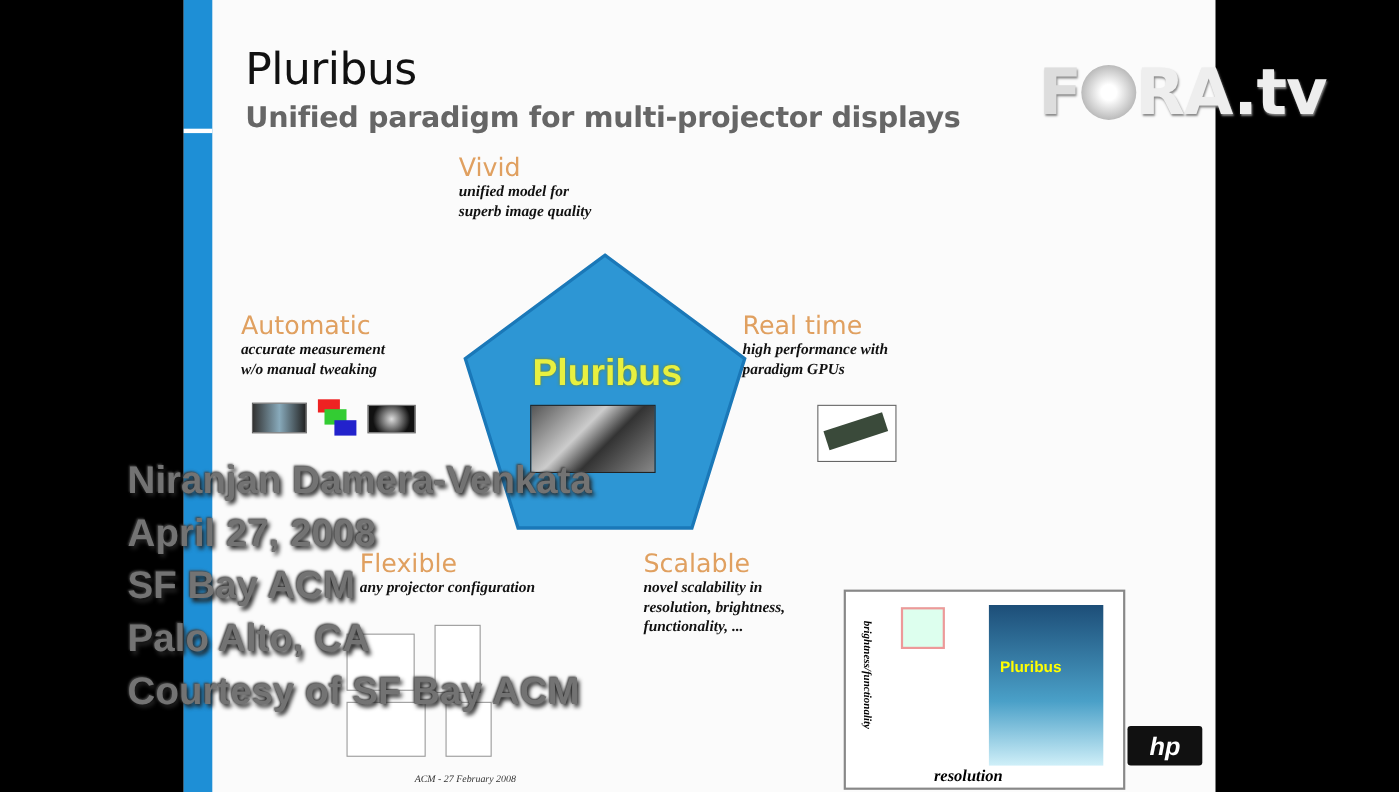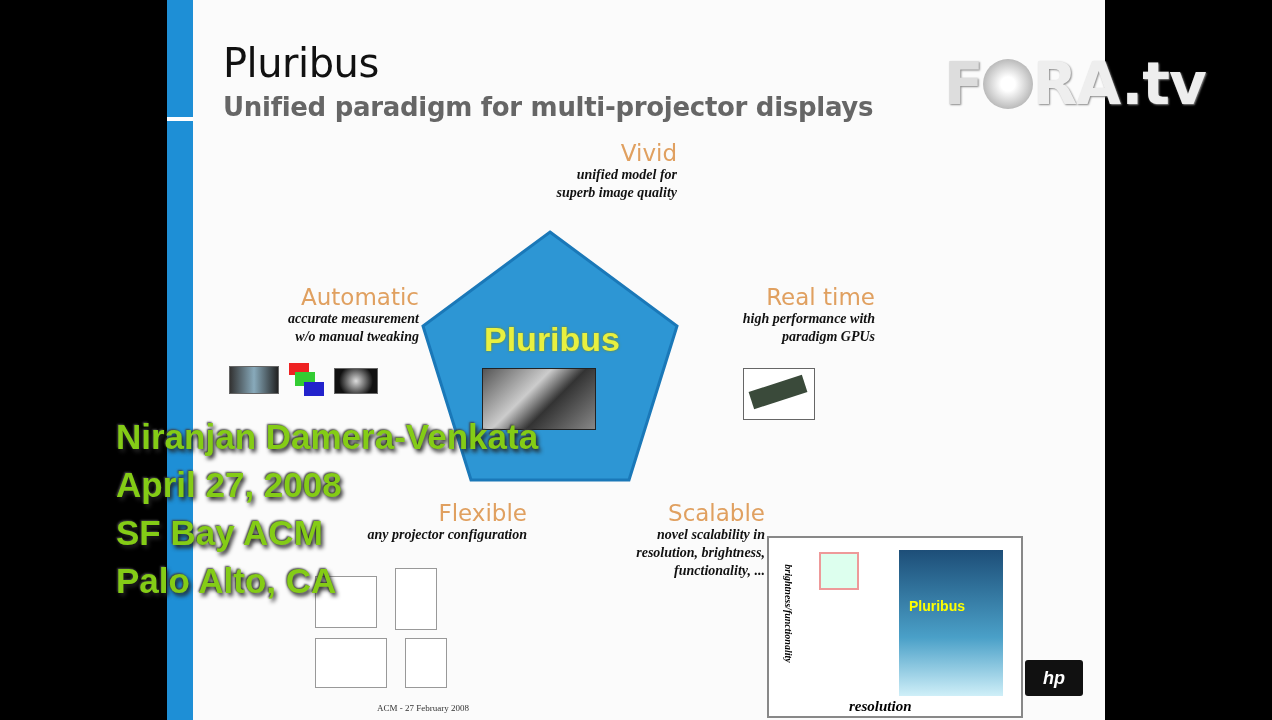--- a/index.html
+++ b/index.html
@@ -2,40 +2,40 @@
 <html><head>
 <meta charset="utf-8">
 <style>
   html,body{margin:0;padding:0;}
   body{width:1272px;height:720px;background:#000;position:relative;overflow:hidden;font-family:"Liberation Sans",sans-serif;}
   .slide{position:absolute;left:167px;top:0;width:938px;height:720px;background:#fbfbfb;}
   .blue-bar{position:absolute;left:0;top:0;width:26px;height:720px;background:#1e8fd6;}
   .bar-notch{position:absolute;left:0;top:117px;width:26px;height:4px;background:#fff;}
   .title{position:absolute;left:56px;top:40px;font-size:40px;color:#111;font-family:"DejaVu Sans",sans-serif;letter-spacing:-0.5px;}
   .subtitle{position:absolute;left:56px;top:92px;font-size:26px;color:#666;font-family:"DejaVu Sans",sans-serif;font-weight:bold;letter-spacing:-0.3px;}
-  .feat{position:absolute;text-align:right;}
+  .feat{position:absolute;text-align:left;}
   .feat .h{color:#e0a060;font-size:23px;font-family:"DejaVu Sans",sans-serif;}
   .feat .d{color:#111;font-size:14px;font-family:"Liberation Serif",serif;font-style:italic;font-weight:bold;line-height:18px;}
   .pentagon{position:absolute;left:252px;top:228px;width:262px;height:262px;}
   .pent-label{position:absolute;left:300px;top:320px;width:170px;text-align:center;font-size:34px;font-weight:bold;color:#e8f040;text-shadow:0 0 3px #7a8a10;}
   .pent-photo{position:absolute;left:315px;top:368px;width:112px;height:60px;background:linear-gradient(135deg,#555,#ccc 40%,#333 60%,#888);border:1px solid #222;}
   .icon-box{position:absolute;border:1px solid #666;}
   .graph{position:absolute;left:600px;top:536px;width:252px;height:178px;border:2px solid #888;background:#fff;}
   .graph .inner{position:absolute;left:130px;top:12px;width:104px;height:146px;background:linear-gradient(180deg,#1d4e78,#4aa0c8 60%,#cfeff8);}
   .graph .plab{position:absolute;left:140px;top:60px;font-size:14px;font-weight:bold;color:#ff0;}
   .graph .xl{position:absolute;left:80px;top:160px;font-size:15px;font-style:italic;font-weight:bold;font-family:"Liberation Serif",serif;}
   .graph .yl{position:absolute;left:-30px;top:70px;transform:rotate(90deg);font-size:10px;font-style:italic;font-weight:bold;font-family:"Liberation Serif",serif;white-space:nowrap;}
-  .hp{position:absolute;left:858px;top:660px;width:58px;height:36px;background:#111;border-radius:3px;color:#fff;font-size:18px;font-style:italic;font-weight:bold;text-align:center;line-height:36px;}
-  .footer{position:absolute;left:210px;top:703px;font-size:9px;color:#333;font-family:"Liberation Serif",serif;}
+  .hp{position:absolute;left:858px;top:660px;width:68px;height:36px;background:#111;border-radius:3px;color:#fff;font-size:23px;font-style:italic;font-weight:bold;text-align:center;line-height:36px;}
+  .footer{position:absolute;left:210px;top:703px;font-size:9px;font-style:italic;color:#333;font-family:"Liberation Serif",serif;}
   .flex-boxes{position:absolute;left:148px;top:568px;width:170px;height:120px;}
   .flex-boxes div{position:absolute;border:1px solid #999;background:#fff;}
   .logo{position:absolute;left:944px;top:50px;font-size:58px;font-weight:bold;color:#ddd;letter-spacing:-1px;text-shadow:1px 1px 2px #888;font-family:"DejaVu Sans",sans-serif;text-align:right;}
   .logo .o{display:inline-block;width:50px;height:50px;border-radius:50%;background:radial-gradient(circle,#fff 20%,#bbb 70%);vertical-align:middle;position:relative;top:-4px;}
   .logo .tv{color:#eee;}
-  .overlay{position:absolute;left:116px;top:413px;color:#84cc16;font-weight:bold;font-size:35px;line-height:48px;text-shadow:2px 3px 4px #222,-1px -1px 2px #444;}
+  .overlay{position:absolute;left:116px;top:413px;color:#737373;font-weight:bold;font-size:35px;line-height:48px;text-shadow:2px 3px 4px #222,-1px -1px 2px #444;}
 </style>
 </head>
 <body>
 
 <div class="slide">
   <div class="blue-bar">
       <div class="bar-notch"></div>
     </div>
   <div class="title">Pluribus</div>
   <div class="subtitle">Unified paradigm for multi-projector displays</div>
@@ -104,13 +104,14 @@
 
 <div class="logo">
   <span>F</span><span class="o"></span><span class="tv">RA.tv</span>
 </div>
 
 <div class="overlay">
   <div>Niranjan Damera-Venkata</div>
   <div>April 27, 2008</div>
   <div>SF Bay ACM</div>
   <div>Palo Alto, CA</div>
+  <div>Courtesy of SF Bay ACM</div>
 </div>
 
 </body></html>

